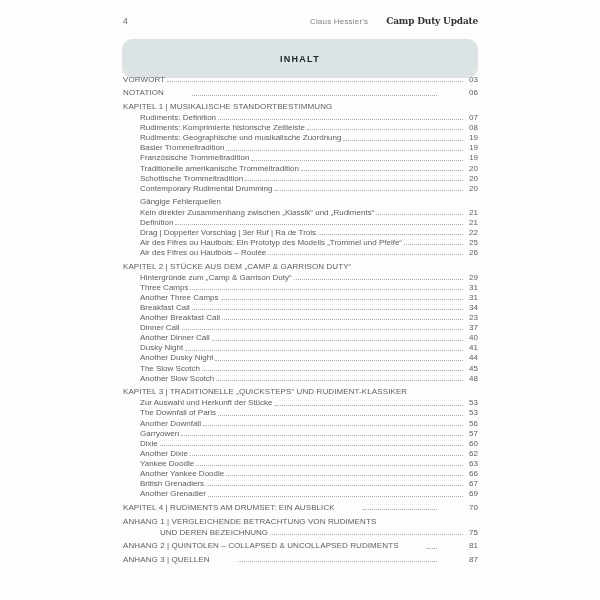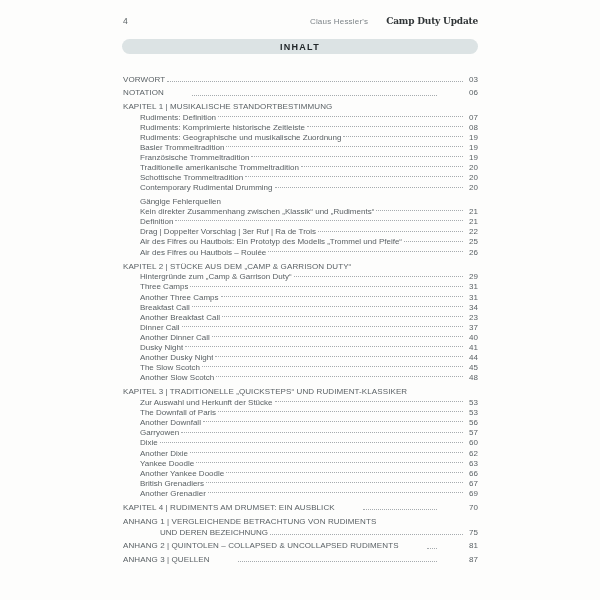--- a/index.html
+++ b/index.html
@@ -18,38 +18,38 @@
   }
   .page-num{font-size:8.5px;color:#5a6165;}
   .header-right{display:flex;align-items:flex-end;gap:18px;}
   .author{font-size:8px;color:#7d8488;letter-spacing:.2px;}
   .book-title{
     font-family:"DejaVu Serif",serif;font-weight:bold;
     font-size:9px;color:#2f3436;letter-spacing:-0.2px;
   }
   
   .inhalt-bar{
-    position:absolute;left:122px;right:122px;top:39px;height:15px;
+    position:absolute;left:122px;right:122px;top:39px;height:39px;
     background:#dce3e4;border-radius:10.5px;
     display:flex;align-items:center;justify-content:center;
   }
   .inhalt-bar .bar-label{
     font-size:9px;font-weight:bold;letter-spacing:1.3px;color:#22282a;
   }
   
   .toc{position:absolute;left:123px;right:122px;top:74px;}
   .toc-row{
     display:flex;align-items:flex-end;
     height:10.1px;font-size:8px;line-height:9.5px;
     white-space:nowrap;
   }
   .toc-row.gap{margin-top:3.6px;gap:26px;}
   .toc-row.chapter{margin-bottom:1px;letter-spacing:.1px;}
   .toc-row.section{letter-spacing:.1px;}
-  .toc-row.item{padding-left:17px;align-items:center;}
+  .toc-row.item{padding-left:17px;}
   .toc-row.continuation{padding-left:37px;}
   .toc-label{flex:0 1 auto;overflow:hidden;}
   .toc-leader{
     flex:1 1 4px;min-width:4px;
     border-bottom:1px dotted #a6abae;
     margin:0 2px 2.2px 2px;
   }
   .toc-page{flex:0 0 13px;text-align:right;}
 </style>
 </head>

